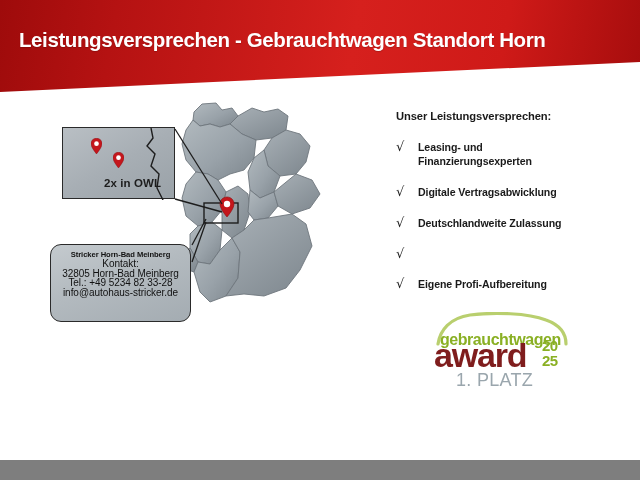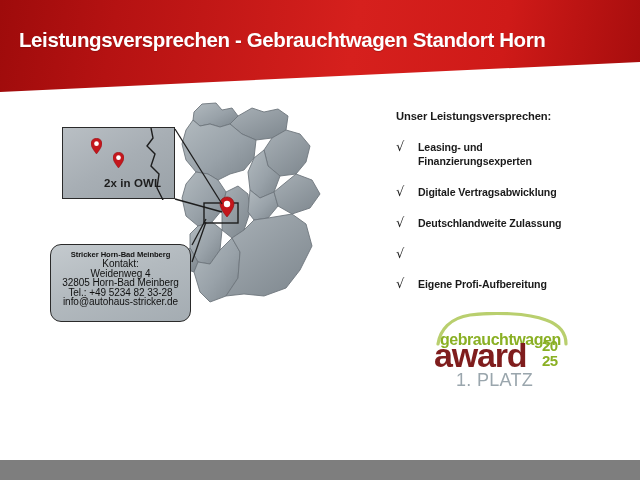--- a/index.html
+++ b/index.html
@@ -186,21 +186,20 @@
     </div>
     <svg class="inset-border-detail" viewBox="0 0 113 72">
       <path d="M88 0 L90 10 L84 18 L92 26 L88 38 L96 46 L94 60 L100 72" fill="none" stroke="#1d1d1d" stroke-width="1.4"></path>
     </svg>
     <div class="inset-label">2x in OWL</div>
   </div>
 
   <div class="contact">
     <div class="c-name">Stricker Horn-Bad Meinberg</div>
     <div>Kontakt:</div>
-    <div>Weidenweg 4</div>
     <div>32805 Horn-Bad Meinberg</div>
     <div>Tel.: +49 5234 82 33-28</div>
     <div>info@autohaus-stricker.de</div>
   </div>
 
   <div class="promises">
     <div class="promises-title">Unser Leistungsversprechen:</div>
 
     <div class="p-item">
       <div class="p-check">√</div>

